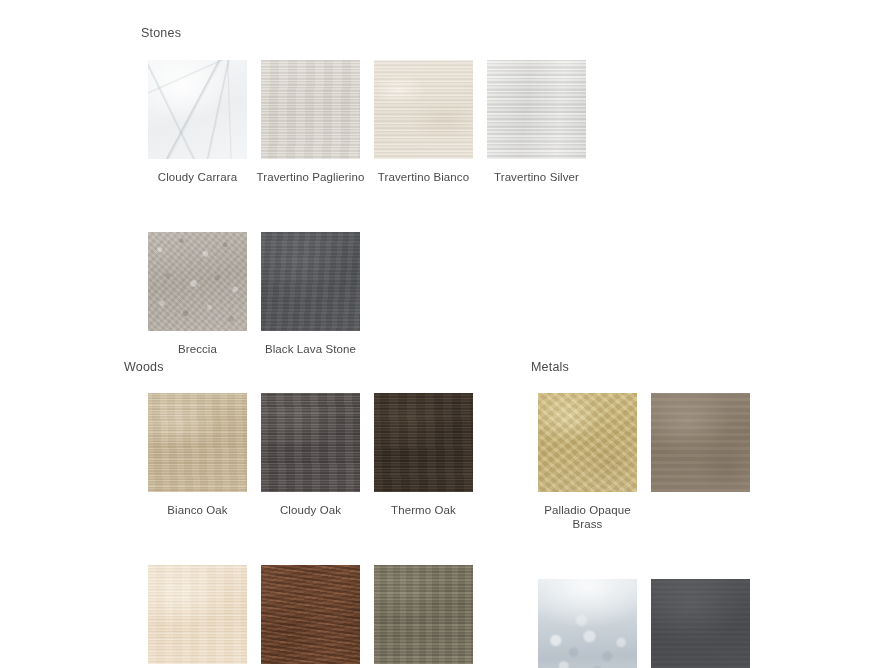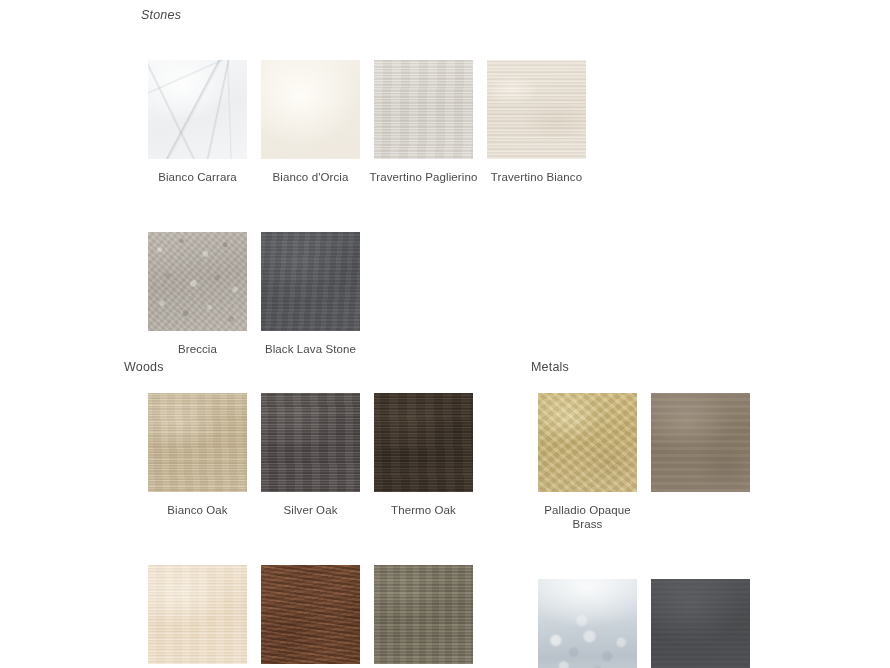--- a/index.html
+++ b/index.html
@@ -317,51 +317,51 @@
       repeating-linear-gradient(0deg,
         rgba(255,255,255,.02) 0 2px, rgba(0,0,0,.025) 2px 5px),
       linear-gradient(172deg, #55565a 0%, #4a4b4e 52%, #515255 100%);
   }
 </style>
 </head>
 <body>
 
 <div class="page">
 
-  <div class="section-title" style="left:141px; top:8px;font-style:italic;">Stones</div>
+  <div class="section-title" style="left:141px; top:26px;">Stones</div>
 
   <div class="grid stones">
     <div class="swatch-cell">
       <div class="swatch">
         <div class="tex tex-bianco-carrara"></div>
       </div>
-      <div class="swatch-label">Bianco Carrara</div>
-    </div>
-
-    <div class="swatch-cell">
-      <div class="swatch">
-        <div class="tex tex-bianco-dorcia"></div>
-      </div>
-      <div class="swatch-label">Bianco d'Orcia</div>
-    </div>
+      <div class="swatch-label">Cloudy Carrara</div>
+    </div>
+
 
     <div class="swatch-cell">
       <div class="swatch">
         <div class="tex tex-travertino-paglierino"></div>
       </div>
       <div class="swatch-label">Travertino Paglierino</div>
     </div>
 
     <div class="swatch-cell">
       <div class="swatch">
         <div class="tex tex-travertino-navona"></div>
       </div>
       <div class="swatch-label">Travertino Bianco</div>
     </div>
 
+    <div class="swatch-cell">
+      <div class="swatch">
+        <div class="tex tex-travertino-silver"></div>
+      </div>
+      <div class="swatch-label">Travertino Silver</div>
+    </div>
 
     <div class="swatch-cell">
       <div class="swatch">
         <div class="tex tex-breccia"></div>
       </div>
       <div class="swatch-label">Breccia</div>
     </div>
 
     <div class="swatch-cell">
       <div class="swatch">
@@ -378,21 +378,21 @@
       <div class="swatch">
         <div class="tex tex-natural-oak"></div>
       </div>
       <div class="swatch-label">Bianco Oak</div>
     </div>
 
     <div class="swatch-cell">
       <div class="swatch">
         <div class="tex tex-silver-oak"></div>
       </div>
-      <div class="swatch-label">Silver Oak</div>
+      <div class="swatch-label">Cloudy Oak</div>
     </div>
 
     <div class="swatch-cell">
       <div class="swatch">
         <div class="tex tex-thermo-oak"></div>
       </div>
       <div class="swatch-label">Thermo Oak</div>
     </div>
 
     <div class="swatch-cell">

